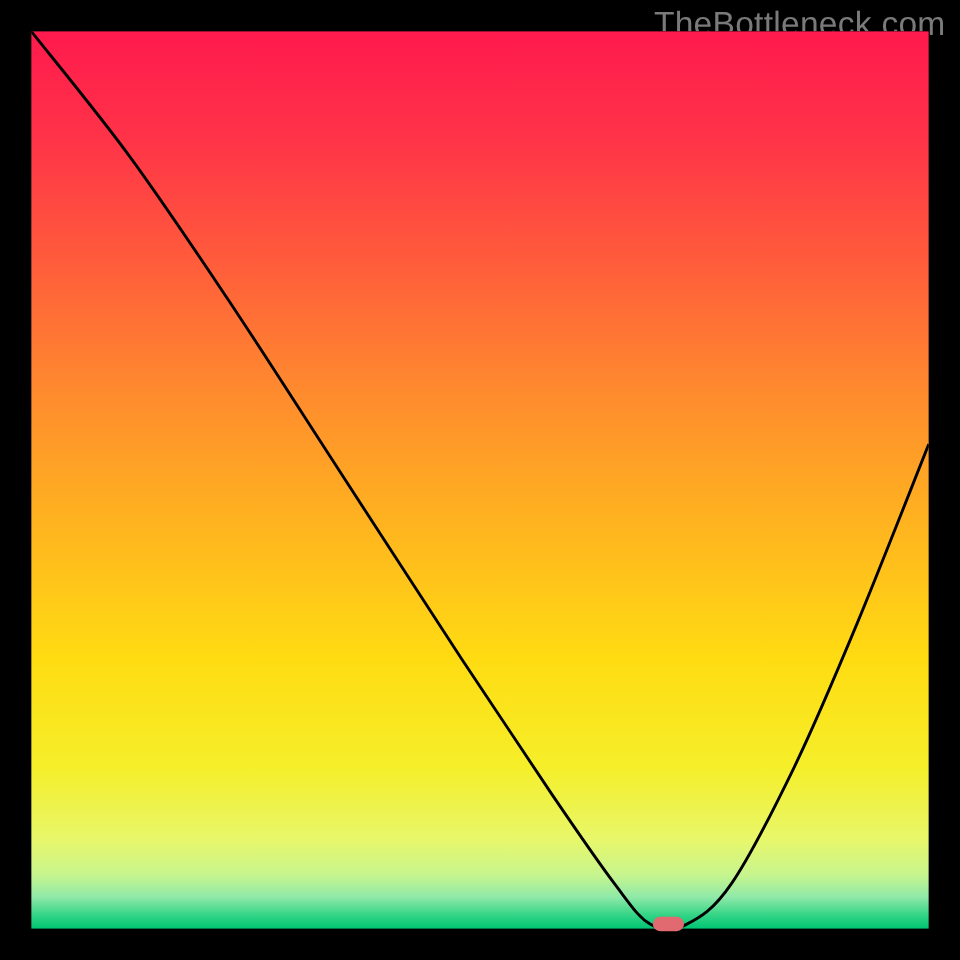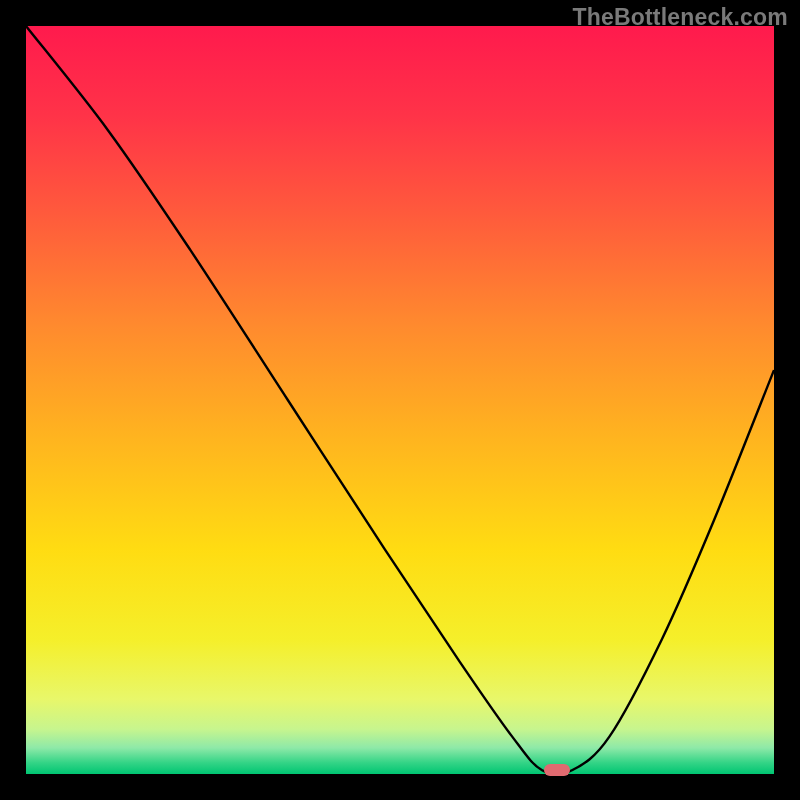--- a/index.html
+++ b/index.html
@@ -17,22 +17,22 @@
     top: 26px;
     width: 748px;
     height: 748px;
     background: #000;
   }
   .watermark {
     position: absolute;
     top: 4px;
     right: 12px;
     color: #7a7a7a;
-    font-size: 23px;
-    font-weight: 700;
+    font-size: 28px;
+    font-weight: 400;
     letter-spacing: 0.2px;
   }
   .plot-area {
     position: absolute;
     left: 26px;
     top: 26px;
     width: 748px;
     height: 748px;
   }
   .gradient-bg {

